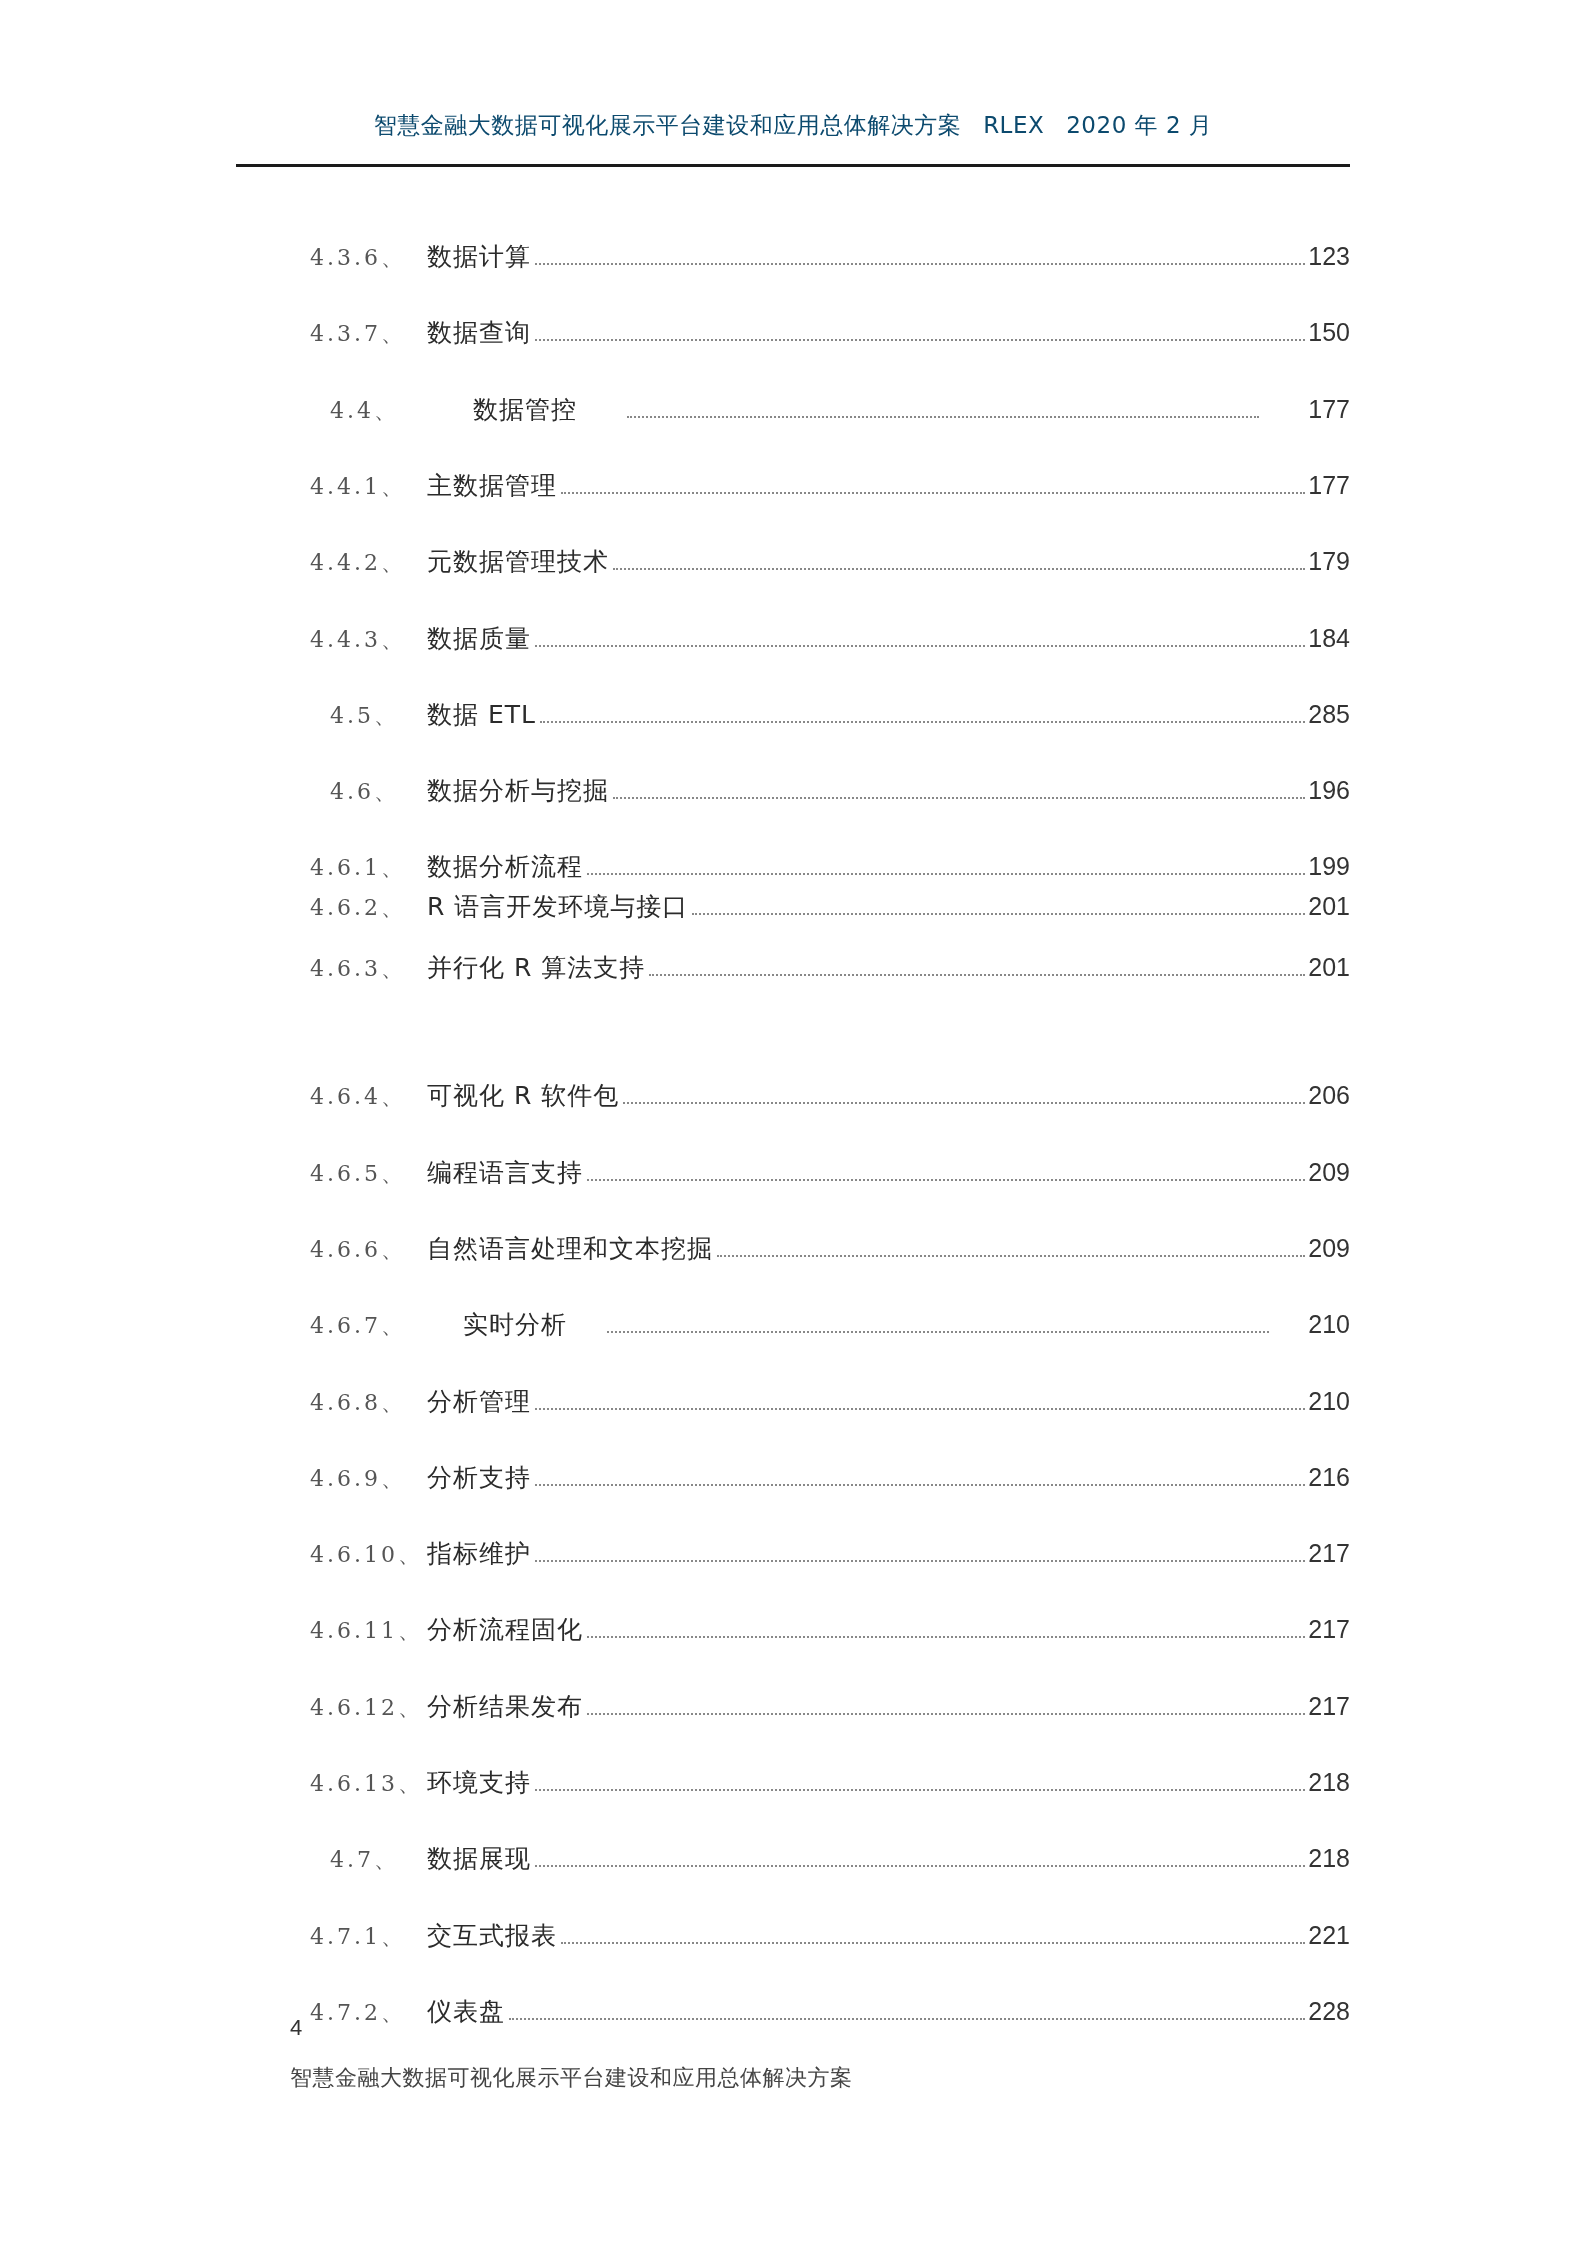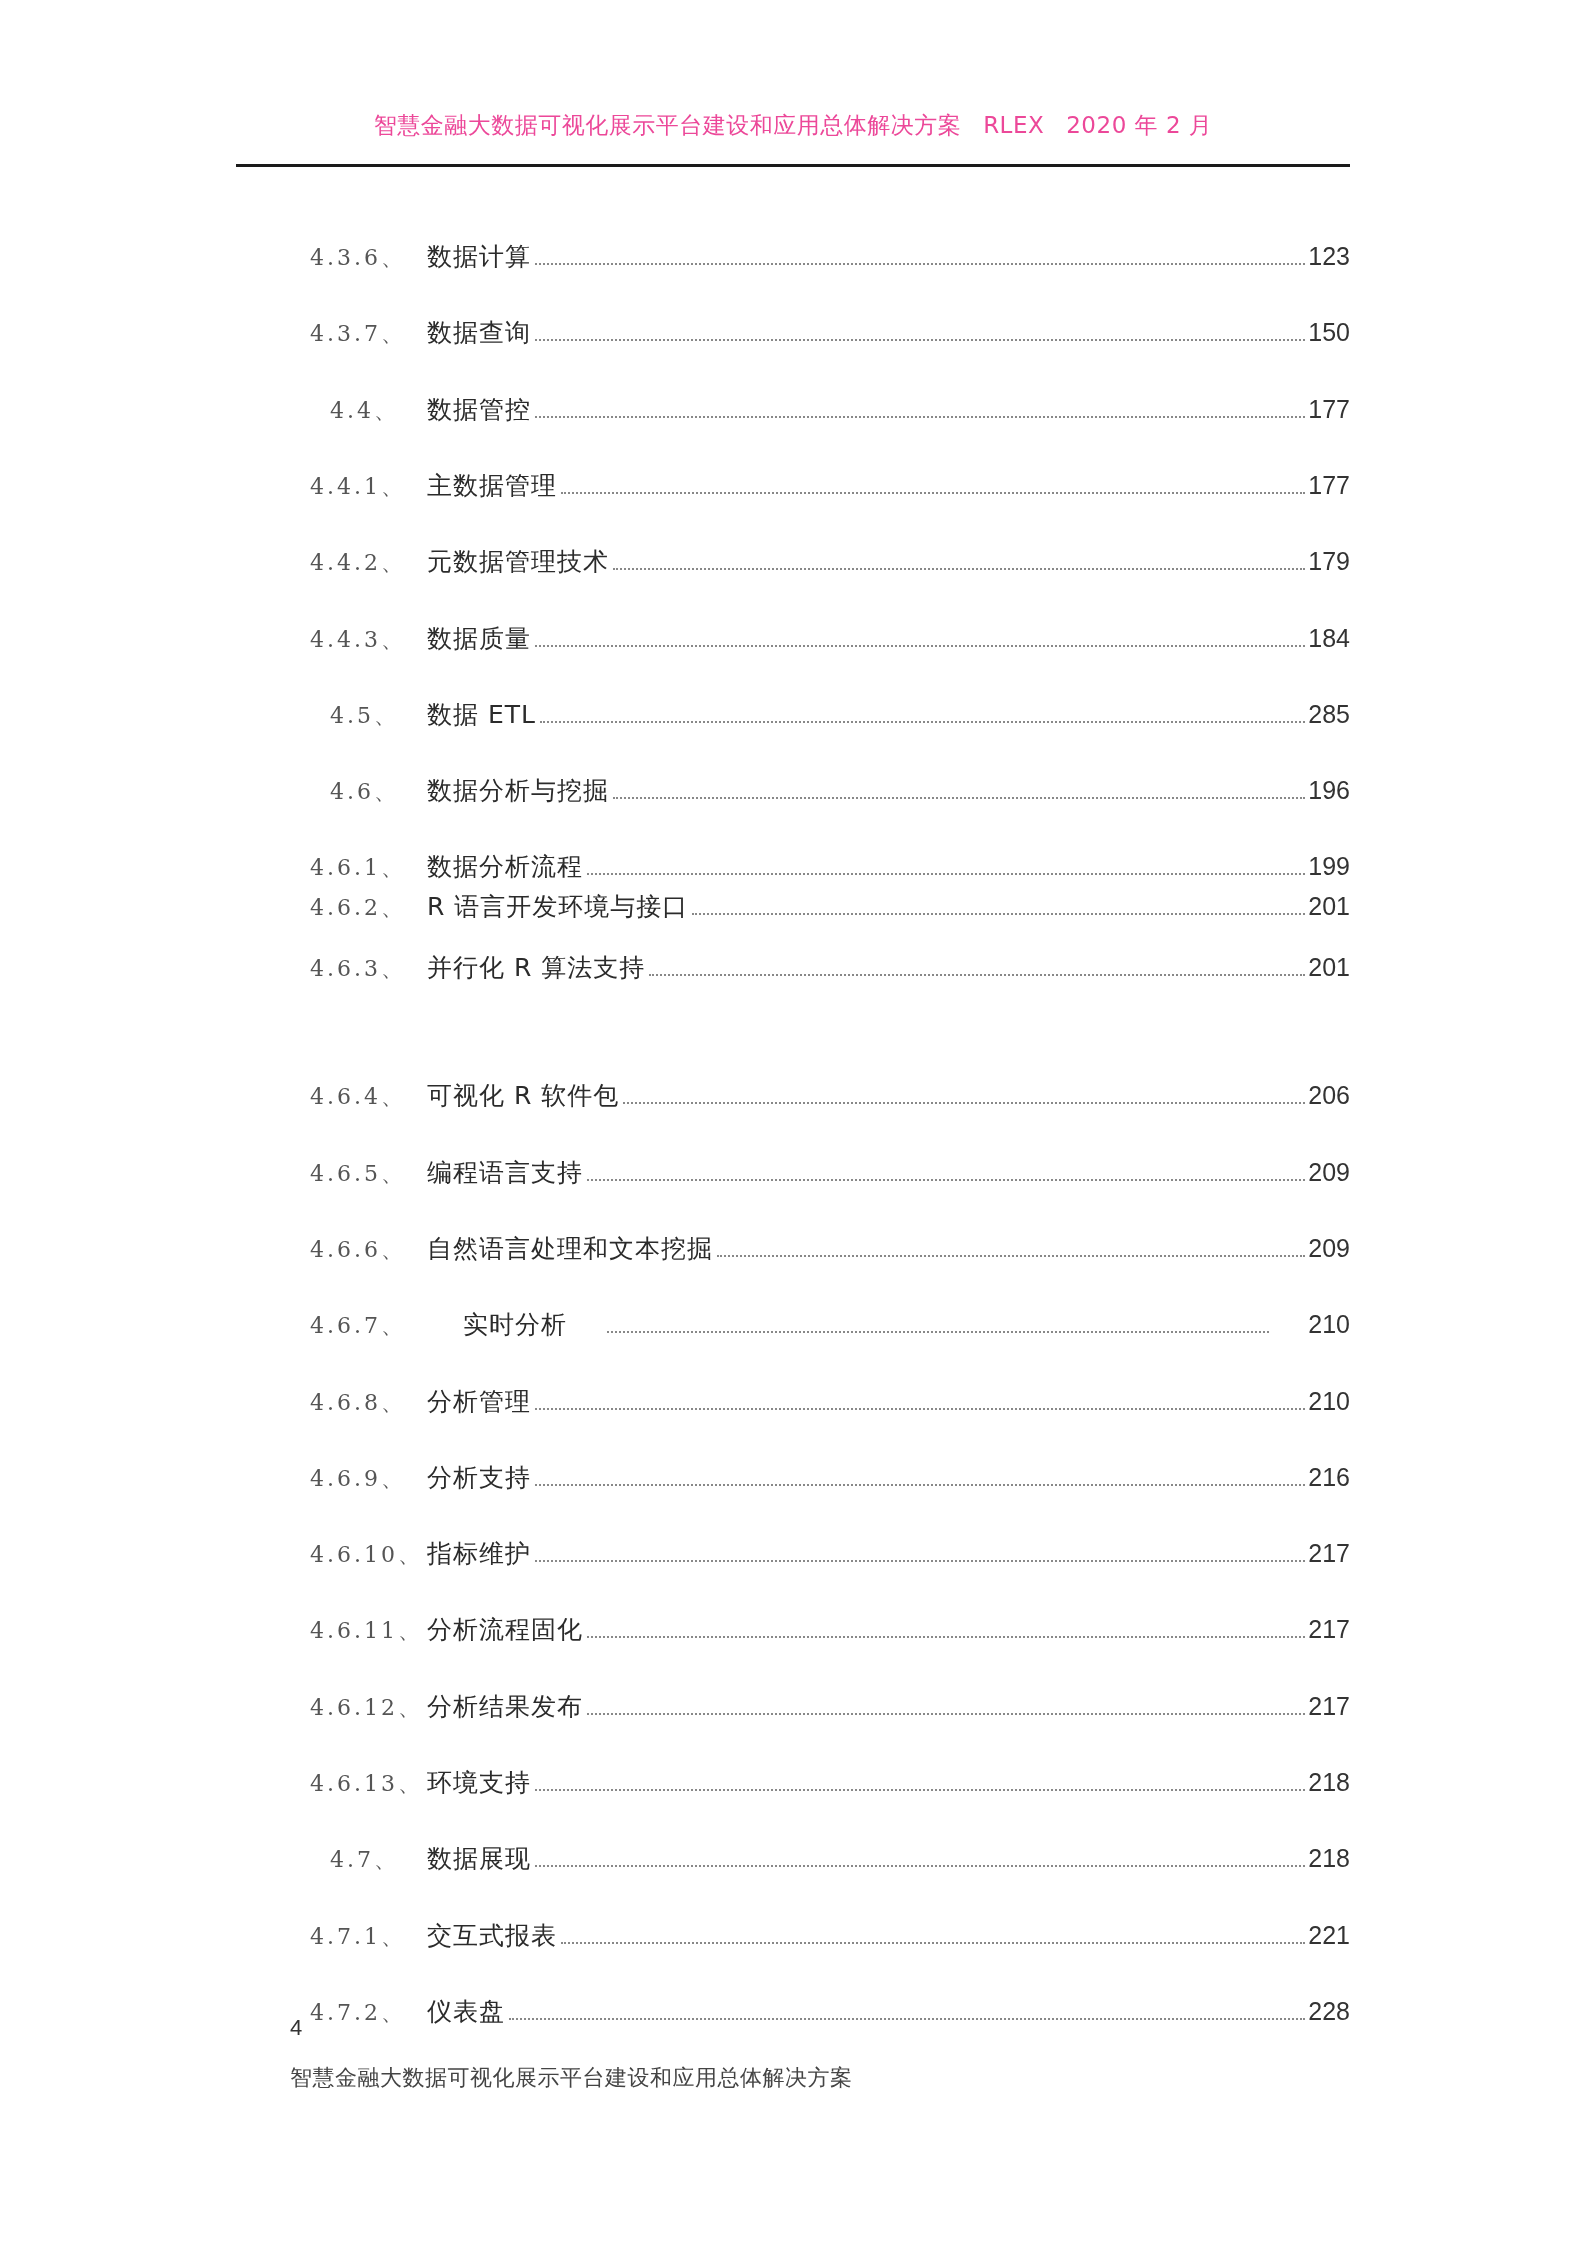--- a/index.html
+++ b/index.html
@@ -1,19 +1,19 @@
 <!DOCTYPE html>
 <html><head>
 <meta charset="utf-8">
 <style>
   html, body { margin: 0; padding: 0; background: #ffffff; }
   body { width: 1586px; height: 2244px; position: relative; overflow: hidden;
          font-family: "DejaVu Sans", "Liberation Sans", sans-serif; color: #2b2b2b; }
   .header { position: absolute; left: 236px; width: 1114px; top: 110px; text-align: center;
-            font-size: 23px; color: #ec4899; letter-spacing: 0.5px; }
+            font-size: 23px; color: #0c4a6e; letter-spacing: 0.5px; }
   .header .sp { display: inline-block; width: 22px; }
   .rule { position: absolute; left: 236px; width: 1114px; top: 164px; height: 3px;
           background: #1a1a1a; }
   .toc { position: absolute; left: 0; top: 0; }
   .row { position: absolute; left: 310px; width: 1040px; height: 40px; display: flex;
          align-items: baseline; font-size: 25px; color: #2b2b2b; }
   .num { font-family: "DejaVu Serif", "Liberation Serif", serif; font-size: 22px; color: #555;
          letter-spacing: 3px; white-space: nowrap; margin-top: 33px; }
   .num.l2 { width: 117px; padding-left: 20px; box-sizing: border-box; }
   .num.l3 { width: 117px; }
@@ -38,21 +38,21 @@
       <span class="title">数据计算</span>
       <span class="leader"></span>
       <span class="page">123</span>
     </div>
     <div class="row" style="top: 286.3px;">
       <span class="num l3">4.3.7、</span>
       <span class="title">数据查询</span>
       <span class="leader"></span>
       <span class="page">150</span>
     </div>
-    <div class="row" style="top: 362.6px;">
+    <div class="row" style="top: 362.6px; gap: 46px;">
       <span class="num l2">4.4、</span>
       <span class="title">数据管控</span>
       <span class="leader"></span>
       <span class="page">177</span>
     </div>
     <div class="row" style="top: 438.9px;">
       <span class="num l3">4.4.1、</span>
       <span class="title">主数据管理</span>
       <span class="leader"></span>
       <span class="page">177</span>

